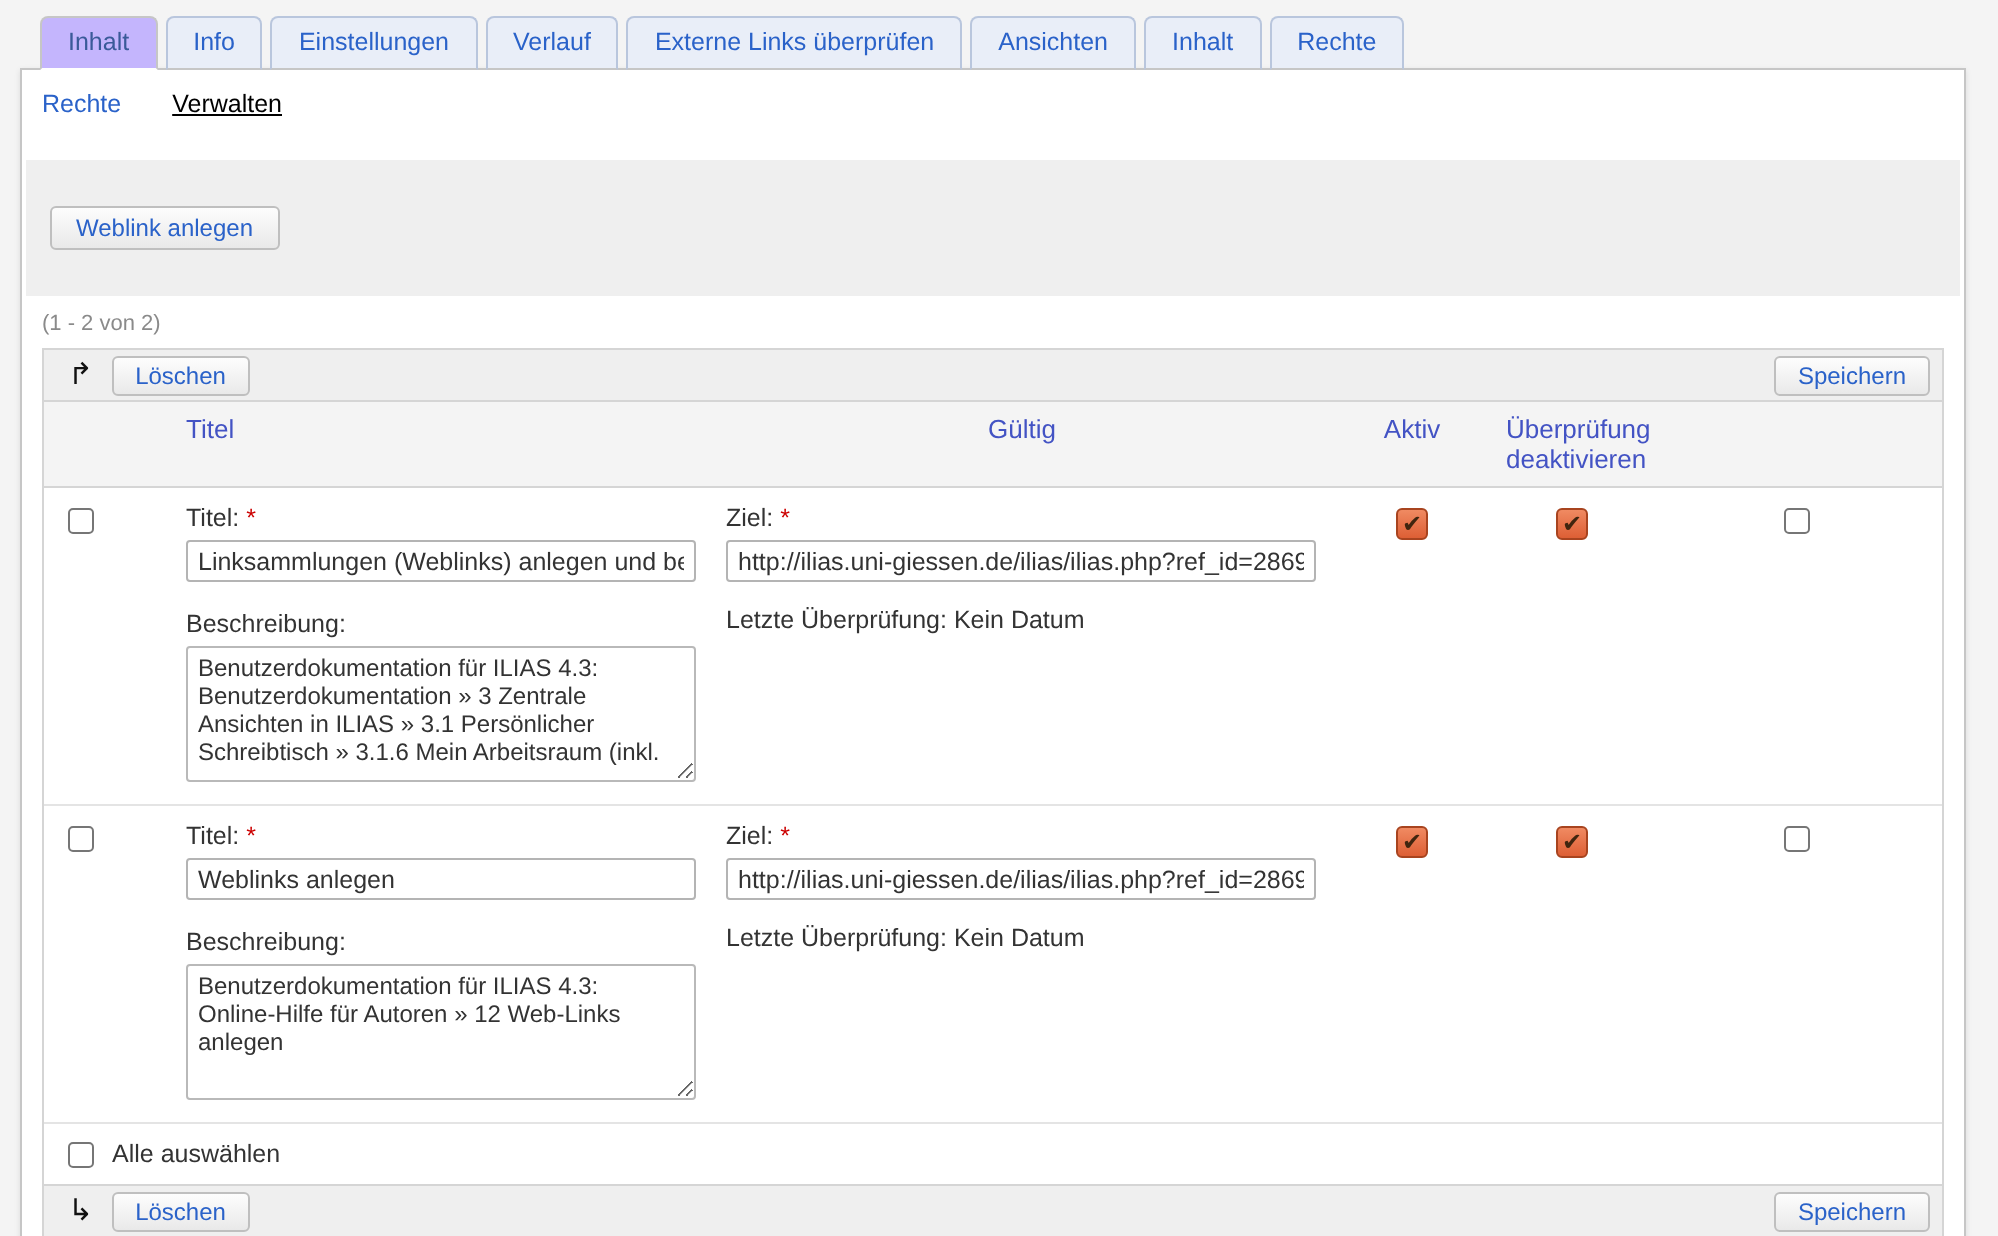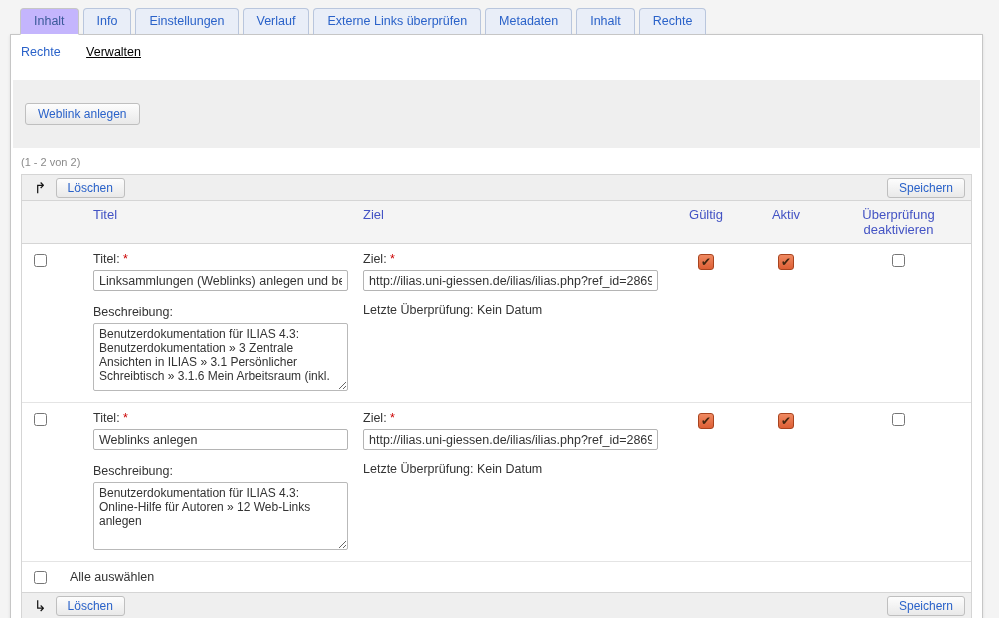--- a/index.html
+++ b/index.html
@@ -174,34 +174,34 @@
     font-weight: bold;
     line-height: 14px;
     text-align: center;
     cursor: pointer;
   }
   .check-on::before { content: "\2714"; }
 
   .selectall {
     display: flex;
     align-items: flex-end;
-    gap: 23px;
+    gap: 9px;
     padding: 8px 7px 8px 12px;
   }
 </style>
 </head>
 <body>
 
 <div class="tabbar">
   <div class="tab active">Inhalt</div>
   <div class="tab">Info</div>
   <div class="tab">Einstellungen</div>
   <div class="tab">Verlauf</div>
   <div class="tab">Externe Links überprüfen</div>
-  <div class="tab">Metadaten</div>
+  <div class="tab">Ansichten</div>
   <div class="tab">Inhalt</div>
   <div class="tab">Rechte</div>
 </div>
 
 <div class="panel">
 
   <div class="subnav">
     <a href="#" class="link">Rechte</a>
     <a href="#" class="current">Verwalten</a>
   </div>
@@ -218,21 +218,20 @@
       <div class="cmdrow top">
         <span class="arrow">↱</span>
         <button class="btn">Löschen</button>
         <span class="spacer"></span>
         <button class="btn">Speichern</button>
       </div>
 
       <div class="grid headrow">
         <div></div>
         <div>Titel</div>
-        <div>Ziel</div>
         <div class="c">Gültig</div>
         <div class="c">Aktiv</div>
         <div class="c">Überprüfung deaktivieren</div>
       </div>
 
       <div class="grid bodyrow">
         <div class="selcell">
           <input type="checkbox" style="">
         </div>
         <div>

